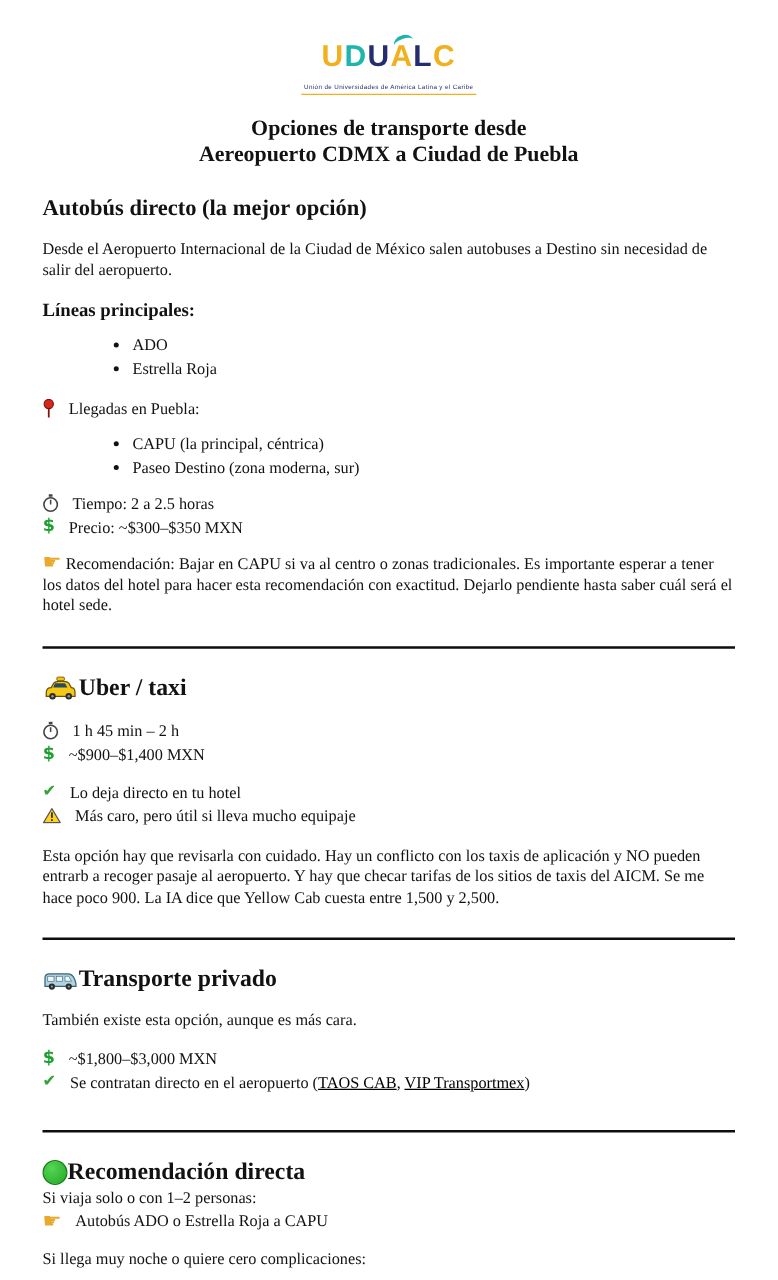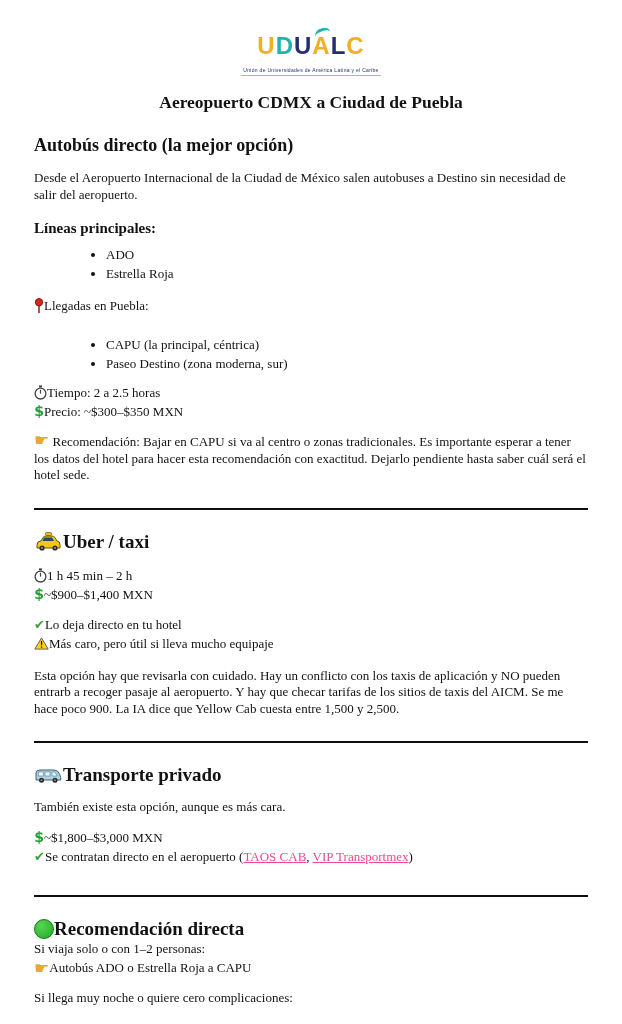--- a/index.html
+++ b/index.html
@@ -30,37 +30,37 @@
     text-align:center;font-weight:bold;font-size:17.5px;line-height:21px;
     margin-top:16px;
   }
   .h2-plain{font-size:18px;font-weight:bold;margin-top:20px;line-height:24px;}
   .h2-icon{display:flex;align-items:center;gap:0;margin-top:20px;}
   .h2-icon .h2-text{font-size:19px;font-weight:bold;line-height:24px;}
   .body-p{font-size:13px;line-height:16.5px;margin-top:13px;}
   .bold-label{font-size:15px;font-weight:bold;margin-top:17px;}
   ul.bullets{margin:9px 0 0 0;padding-left:72px;}
   ul.bullets li{font-size:13px;line-height:17px;margin:2px 0;}
-  .icon-line{display:flex;align-items:center;gap:0;font-size:13px;line-height:17px;margin-top:2px;}
+  .icon-line{display:flex;align-items:center;gap:11px;font-size:13px;line-height:17px;margin-top:2px;}
   .icon-line.first{margin-top:12px;}
   .icon-line.gap{margin-top:13px;}
   .rule{border:none;border-top:2.5px solid #0e0e0e;margin:24px 0 0 0;}
   .rule.big{margin-top:30px;}
   
   .glyph{font-family:"DejaVu Sans",sans-serif;display:inline-block;}
   .g-dollar{color:#1fa131;font-weight:bold;font-size:14px;width:10px;text-align:center;}
   .g-check{color:#38a038;font-weight:bold;font-size:13px;}
   .g-pointer{color:#e9a92d;font-size:17px;line-height:14px;}
   .green-dot{
     width:20px;height:20px;border-radius:50%;flex:0 0 auto;
     background:radial-gradient(circle at 35% 32%,#55d655,#23a823);
     border:1.5px solid #117a11;box-sizing:border-box;
   }
   .b{font-weight:normal;}
-  a.doc-link{color:#ec4899;text-decoration:underline;cursor:pointer;}
+  a.doc-link{color:#000000;text-decoration:underline;cursor:pointer;}
   .icon-svg{flex:0 0 auto;display:inline-flex;}
 </style>
 </head>
 <body>
 
 <div class="page">
 
   <div class="logo-wrap">
     <div class="logo-letters">
       <span style="color:#f2b01e">U</span>
@@ -70,20 +70,21 @@
       <span style="color:#252d6f">L</span>
       <span style="color:#f2b01e">C</span>
       <i class="logo-swoosh"></i>
     </div>
     <div>
       <span class="logo-tagline">Unión de Universidades de América Latina y el Caribe</span>
     </div>
   </div>
 
   <div class="doc-title">
+    <div>Opciones de transporte desde</div>
     <div>Aereopuerto CDMX a Ciudad de Puebla</div>
   </div>
 
   <div class="h2-plain">Autobús directo (la mejor opción)</div>
 
   <p class="body-p">Desde el Aeropuerto Internacional de la Ciudad de México salen autobuses a Destino sin necesidad de salir del aeropuerto.</p>
 
   <div class="bold-label">Líneas principales:</div>
 
   <ul class="bullets">
@@ -94,21 +95,21 @@
   <div class="icon-line" style="margin-top:15px">
     <span class="icon-svg">
       <svg width="10" height="16" viewBox="0 0 10 16">
         <line x1="5" y1="8" x2="5" y2="15" stroke="#7e130b" stroke-width="1.4"></line>
         <circle cx="5" cy="4.2" r="3.7" fill="#d5281b" stroke="#7e130b" stroke-width="0.9"></circle>
       </svg>
     </span>
     <span>Llegadas en Puebla:</span>
   </div>
 
-  <ul class="bullets" style="margin-top:22px">
+  <ul class="bullets" style="margin-top:11px">
     <li>CAPU (la principal, céntrica)</li>
     <li>Paseo Destino (zona moderna, sur)</li>
   </ul>
 
   <div class="icon-line first">
     <span class="icon-svg">
       <svg width="13" height="15" viewBox="0 0 13 15">
         <rect x="5" y="0.4" width="3" height="2" fill="#444"></rect>
         <circle cx="6.5" cy="8.6" r="5.4" fill="none" stroke="#444" stroke-width="1.3"></circle>
         <line x1="6.5" y1="8.6" x2="6.5" y2="4.8" stroke="#444" stroke-width="1.2"></line>

